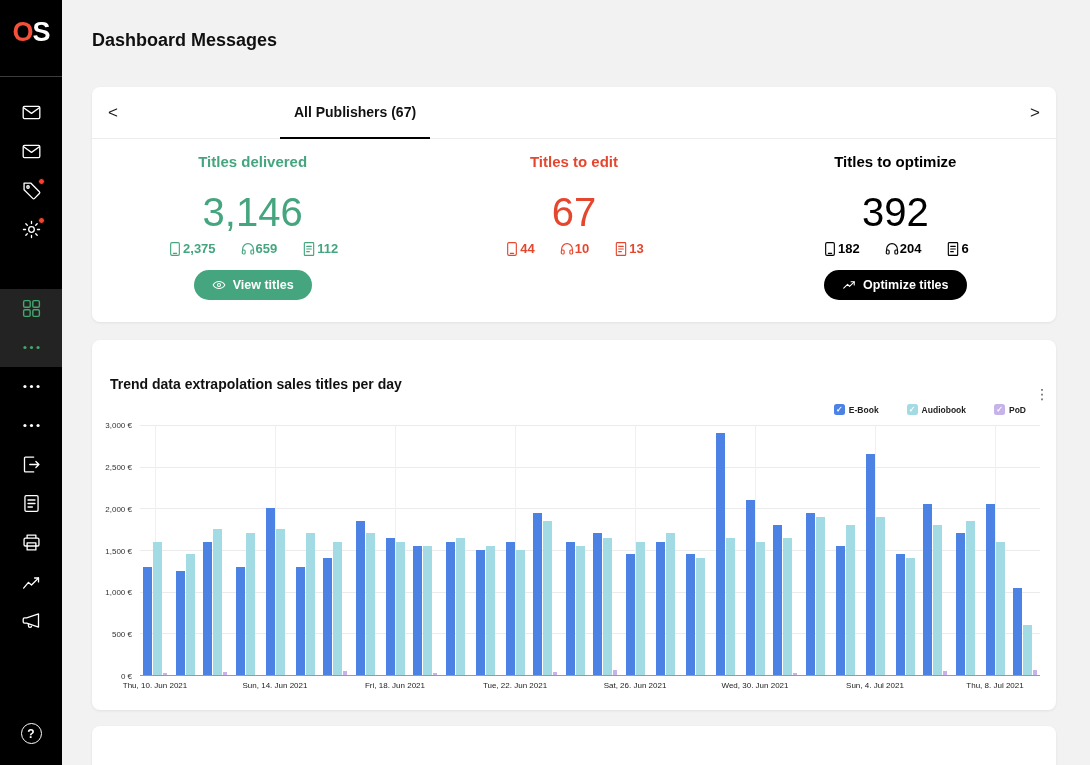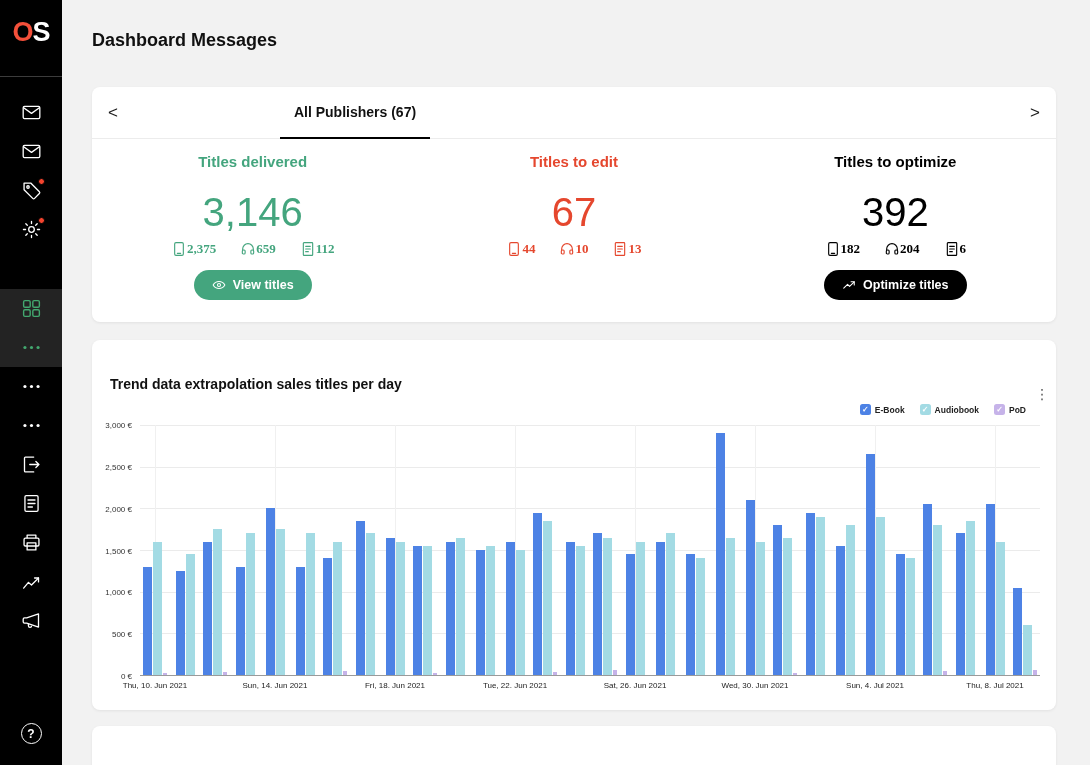--- a/index.html
+++ b/index.html
@@ -33,32 +33,32 @@
   .pub-header { display:flex; align-items:center; height:52px; border-bottom:1px solid #ececec; }
   .pub-arrow { font-size:17px; color:#1a1a1a; cursor:pointer; padding:0 4px; font-weight:400; }
   .pub-prev { margin-left:12px; }
   .pub-next { margin-right:12px; margin-left:auto; }
   .pub-tab { margin-left:158px; height:52px; display:flex; align-items:center; padding:0 14px; font-size:14px; font-weight:700; color:#111; border-bottom:2px solid #000; cursor:pointer; }
   .pub-stats { display:flex; padding:14px 0 22px; }
   .stat-col { flex:1; display:flex; flex-direction:column; align-items:center; }
   .stat-title { font-size:15px; font-weight:700; color:var(--c); }
   .stat-value { font-size:40px; font-weight:400; color:var(--c); margin-top:20px; line-height:1.1; }
   .stat-breakdown { display:flex; align-items:center; gap:24px; margin-top:7px; color:var(--c); }
-  .bd-item { display:flex; align-items:flex-start; gap:0; font-size:13px; font-weight:600;font-family:Liberation Serif, serif; }
+  .bd-item { display:flex; align-items:flex-start; gap:0; font-size:13px; font-weight:600; }
   .stat-button { margin-top:13px; display:inline-flex; align-items:center; gap:7px; background:var(--c); color:#fff; border:none; border-radius:16px; padding:8px 18px; font-size:12.5px; font-weight:700; font-family:inherit; cursor:pointer; }
 
   
   .trend-card { margin-top:18px; position:relative; }
   .trend-tabs { display:flex; justify-content:center; border-bottom:1px solid #ececec; height:50px; }
   .trend-tab { width:140px; display:flex; align-items:center; justify-content:center; font-size:13.5px; color:#1a1a1a; cursor:pointer; }
   .trend-tab.active { font-weight:700; border-bottom:2px solid #000; }
   .chart-section { padding:36px 16px 16px 18px; position:relative; }
   .chart-title { font-size:14px; font-weight:700; color:#111; }
   .legend-row { display:flex; justify-content:flex-end; align-items:center; gap:15px; margin-top:12px; padding-right:14px; }
-  .legend-item { display:flex; align-items:center; gap:4px; font-size:8.5px; font-weight:700; color:#222; cursor:pointer; }
+  .legend-item { display:flex; align-items:center; gap:4px; font-size:8.5px; font-weight:700; color:#222; cursor:pointer;margin-left:13px; }
   .legend-swatch { width:11px; height:11px; border-radius:2.5px; display:flex; align-items:center; justify-content:center; }
   .legend-swatch::after { content:"✓"; color:#fff; font-size:8px; font-weight:bold; line-height:1; }
   .kebab { position:absolute; right:7px; top:46px; font-size:14px; color:#555; cursor:pointer; letter-spacing:0; }
   .kebab::after { content:"⋮"; }
 
   .chart-area { display:flex; margin-top:10px; }
   .y-labels { width:30px; position:relative; height:251px; }
   .y-tick { position:absolute; right:8px; transform:translateY(50%); font-size:8px; color:#333; white-space:nowrap; }
   .plot-wrap { flex:1; }
   .plot { position:relative; height:251px; border-bottom:1px solid #9a9a9a; }

